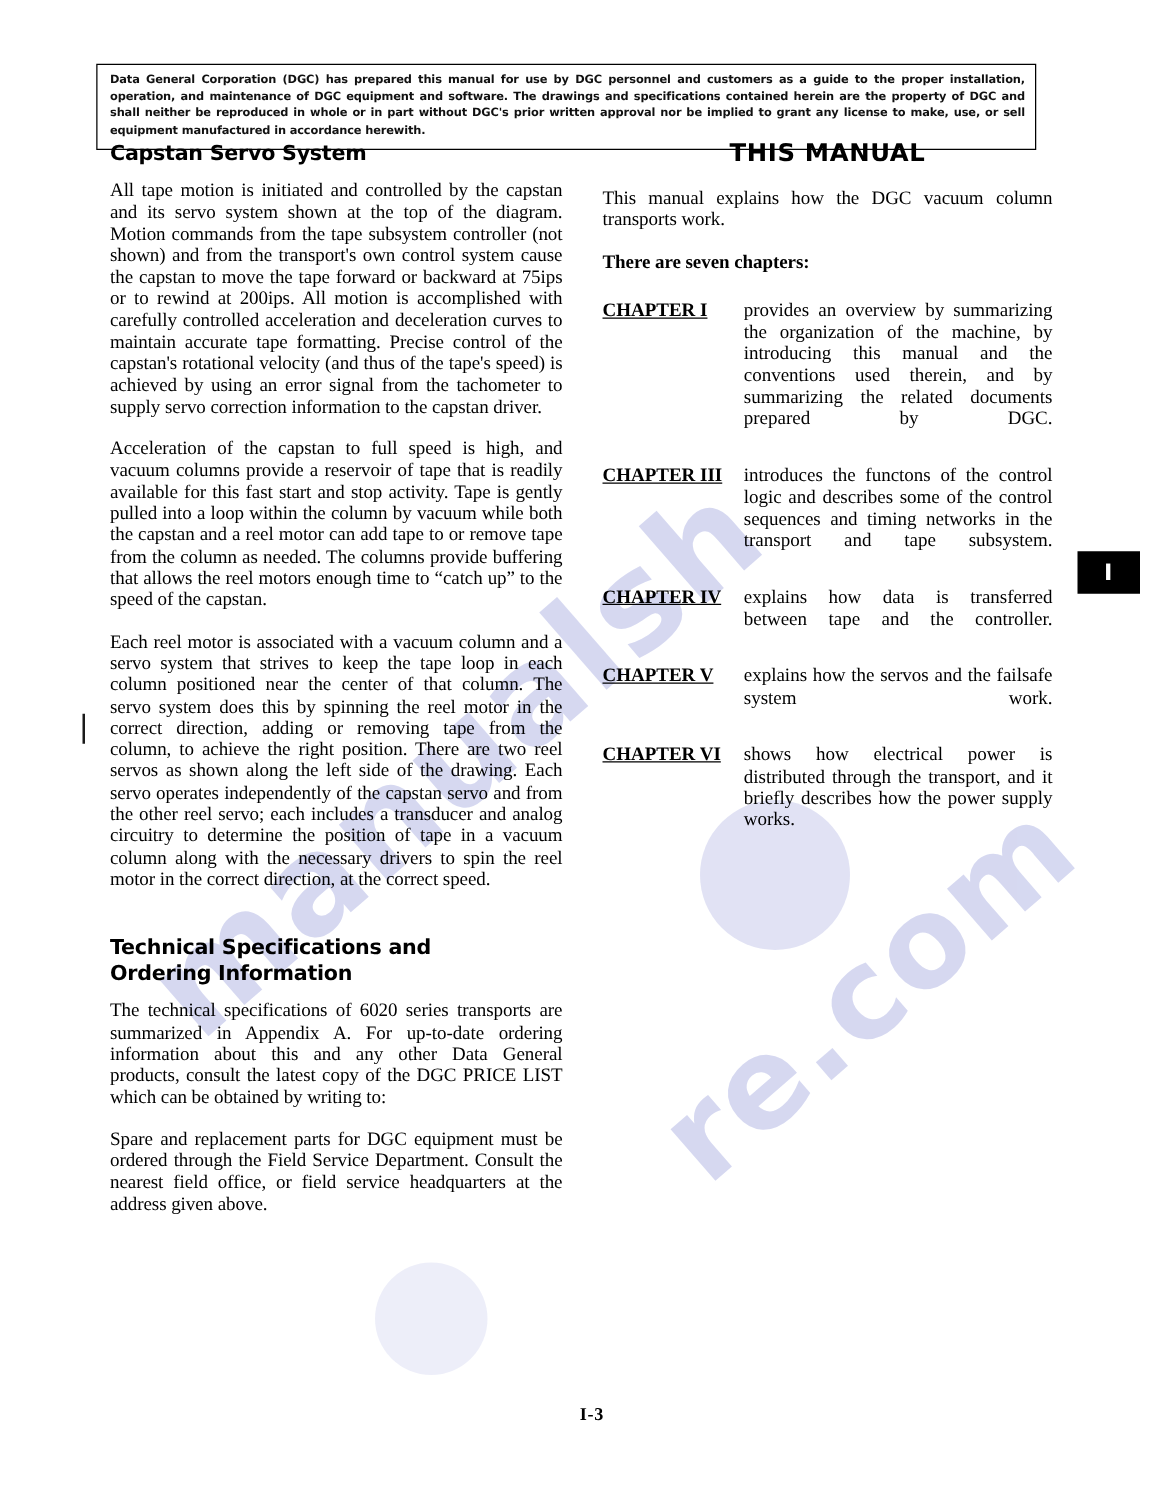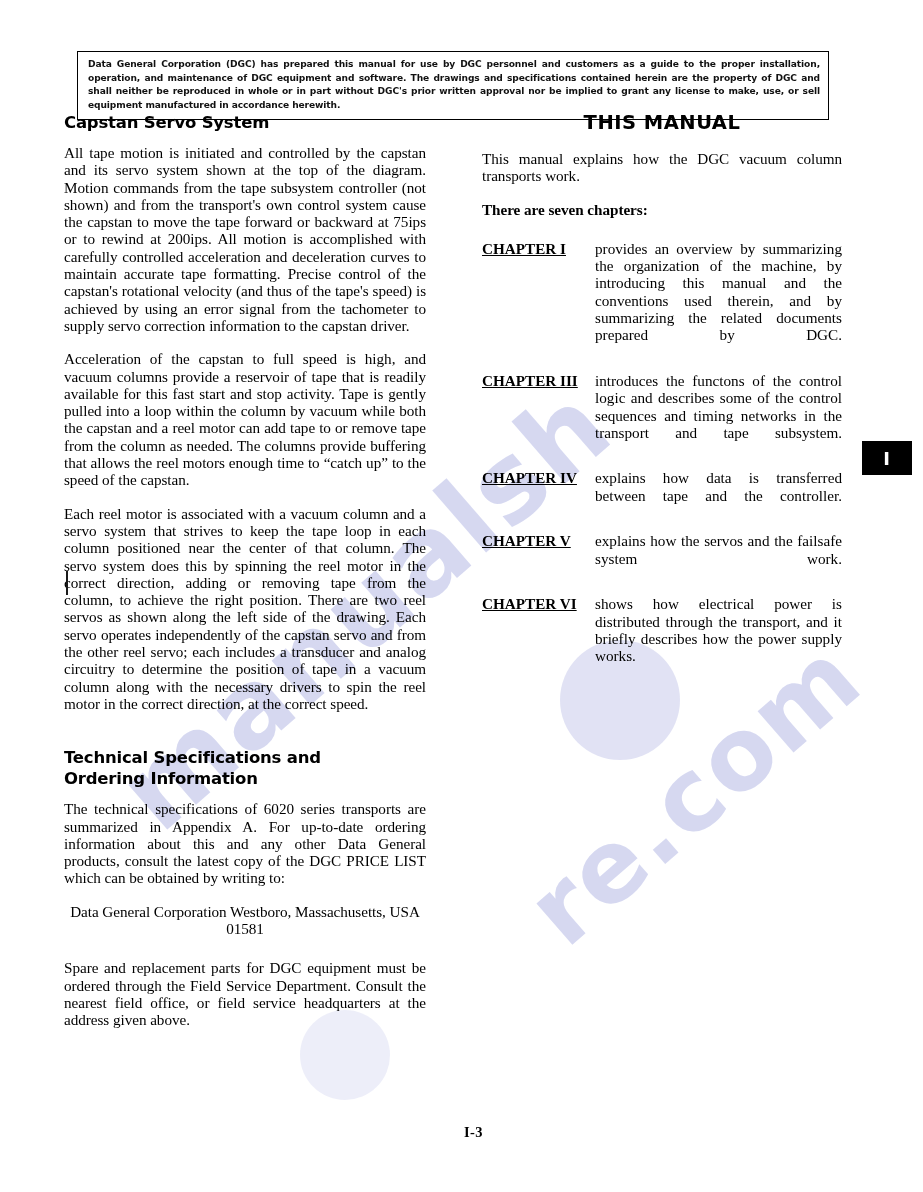--- a/index.html
+++ b/index.html
@@ -82,21 +82,21 @@
     text-align: justify;
     letter-spacing: -0.1px;
     color: #111;
   }
 
   
   .column {
     position: absolute;
     top: 112px;
   }
-  #left-column  { left: 64px;  width: 362px; }
+  #left-column  { left: 88px;  width: 362px; }
   #right-column { left: 470px; width: 360px; margin-left: 12px; }
 
   h2.sec-head {
     margin: 0 0 11px 0;
     font-family: "DejaVu Sans", "Liberation Sans", sans-serif;
     font-weight: 700;
     font-size: 16.5px;
     line-height: 21px;
     letter-spacing: -0.2px;
     color: #000;
@@ -215,21 +215,20 @@
 
     <h2 class="sec-head">Capstan Servo System</h2>
     <p class="body">All tape motion is initiated and controlled by the capstan and its servo system shown at the top of the diagram. Motion commands from the tape subsystem controller (not shown) and from the transport's own control system cause the capstan to move the tape forward or backward at 75ips or to rewind at 200ips. All motion is accomplished with carefully controlled acceleration and deceleration curves to maintain accurate tape formatting. Precise control of the capstan's rotational velocity (and thus of the tape's speed) is achieved by using an error signal from the tachometer to supply servo correction information to the capstan driver.</p>
 
     <p class="body">Acceleration of the capstan to full speed is high, and vacuum columns provide a reservoir of tape that is readily available for this fast start and stop activity. Tape is gently pulled into a loop within the column by vacuum while both the capstan and a reel motor can add tape to or remove tape from the column as needed. The columns provide buffering that allows the reel motors enough time to “catch up” to the speed of the capstan.</p>
     <p class="body">Each reel motor is associated with a vacuum column and a servo system that strives to keep the tape loop in each column positioned near the center of that column. The servo system does this by spinning the reel motor in the correct direction, adding or removing tape from the column, to achieve the right position. There are two reel servos as shown along the left side of the drawing. Each servo operates independently of the capstan servo and from the other reel servo; each includes a transducer and analog circuitry to determine the position of tape in a vacuum column along with the necessary drivers to spin the reel motor in the correct direction, at the correct speed.</p>
 
     <h2 class="sec-head spaced" style="margin-bottom:0;">Technical Specifications and</h2>
     <h2 class="sec-head">Ordering Information</h2>
     <p class="body">The technical specifications of 6020 series transports are summarized in Appendix A. For up-to-date ordering information about this and any other Data General products, consult the latest copy of the DGC PRICE LIST which can be obtained by writing to:</p>
-    <p class="body center">Data General Corporation Westboro, Massachusetts, USA 01581</p>
     <p class="body last">Spare and replacement parts for DGC equipment must be ordered through the Field Service Department. Consult the nearest field office, or field service headquarters at the address given above.</p>
   </div>
 
   <div id="right-column" class="column">
 
     <h2 class="manual-head">THIS MANUAL</h2>
 
     <p class="body">This manual explains how the DGC vacuum column transports work.</p>
 
     <p class="body bold">There are seven chapters:</p>

